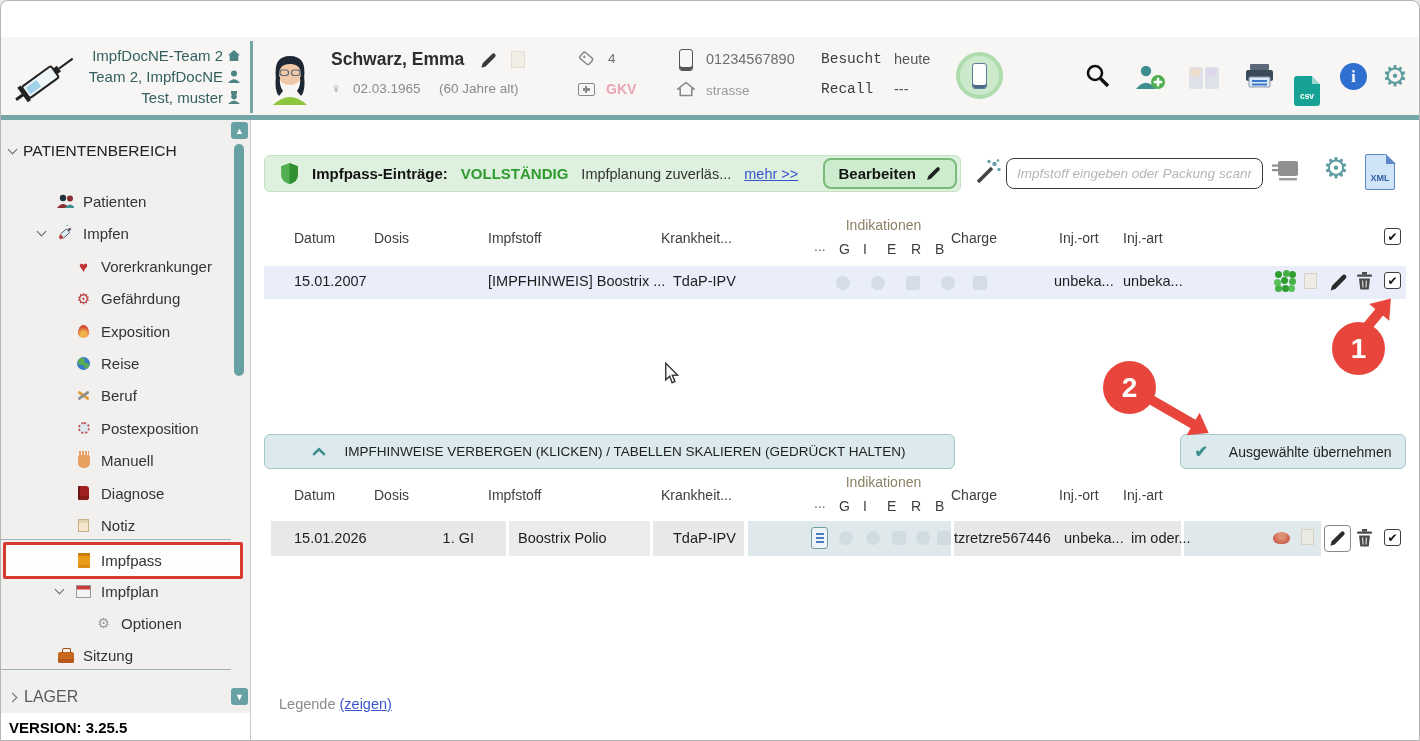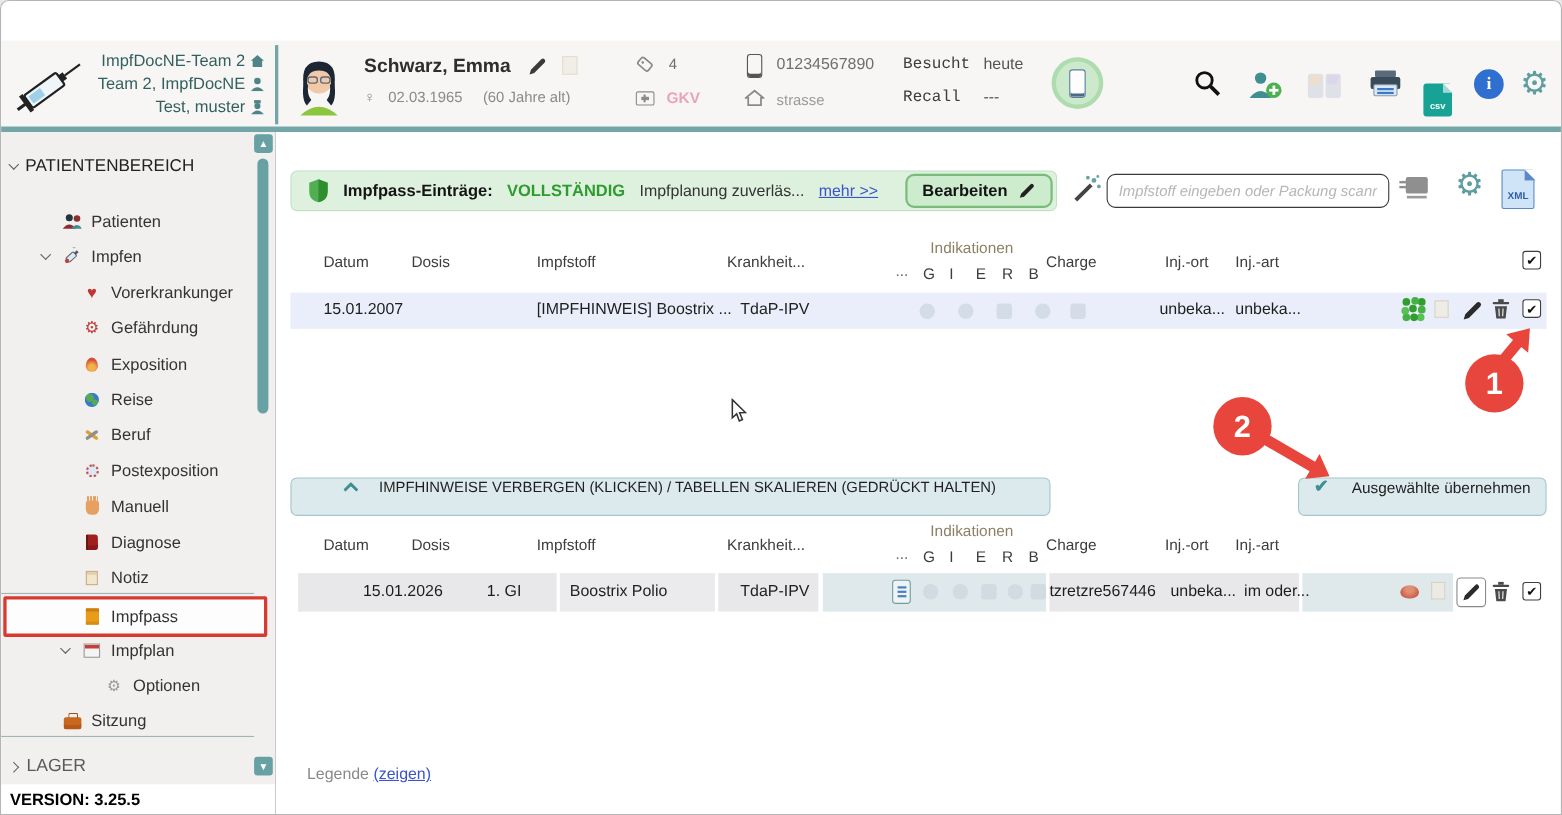--- a/index.html
+++ b/index.html
@@ -131,21 +131,21 @@
   .virus-green { position:absolute; width:7px; height:7px; background:#2f9e2f; border-radius:50%;
                  box-shadow:8px 1px 0 #46b046, -7px 2px 0 #57c057, 1px 8px 0 #2f9e2f, 2px -7px 0 #46b046,
                             7px 8px 0 #57c057, -6px -6px 0 #2f9e2f, 8px -6px 0 #2f9e2f, -6px 8px 0 #46b046; }
   .box-doc { position:absolute; width:17px; height:22px; border:1.3px solid #6f9ea0; border-radius:3px; background:#eef4f5;
              display:flex; flex-direction:column; gap:2px; align-items:center; justify-content:center; }
   .box-doc i { width:8px; height:2px; background:#4a7ec0; }
   .red-blob { position:absolute; width:17px; height:12px; border-radius:50% 50% 45% 45%;
               background:radial-gradient(circle at 50% 30%, #e08060 0 3px, #c84a30 70%); opacity:.85; }
 
   .actbtn { position:absolute; top:314px; height:35px; background:#dceaed; border:1px solid #a3c6cb; border-radius:6px;
-            display:flex; align-items:flex-start; justify-content:center; gap:21px; font-size:14px; color:#1f1f1f; }
+            display:flex; align-items:center; justify-content:center; gap:21px; font-size:14px; color:#1f1f1f; }
   .up-chev { width:10px; height:10px; border-left:3px solid #3f8e90; border-top:3px solid #3f8e90;
              transform:rotate(45deg); margin-top:5px; border-radius:1px; }
   .check-teal { color:#3f8e90; font-size:16px; font-weight:bold; line-height:1; }
 
   .ann-circle { position:absolute; width:53px; height:53px; border-radius:50%; background:#e8453c; color:#fff;
                 font-weight:bold; font-size:28px; display:flex; align-items:center; justify-content:center; z-index:6; }
   .ann-arrow { position:absolute; height:10px; background:#e8453c; transform-origin:left center; z-index:5; border-radius:2px; }
   .ann-arrow::after { content:''; position:absolute; right:-16px; top:50%; transform:translateY(-50%);
                       border-left:18px solid #e8453c; border-top:13px solid rgba(0,0,0,0); border-bottom:13px solid rgba(0,0,0,0); }
   .legend { position:absolute; left:28px; top:576px; font-size:14.5px; color:#8a8a8a; }
@@ -512,21 +512,21 @@
     <span class="th" style="left:700px; top:367px;">Charge</span>
     <span class="th" style="left:808px; top:367px;">Inj.-ort</span>
     <span class="th" style="left:872px; top:367px;">Inj.-art</span>
 
     <div class="seg" style="left:20px;  width:235px; background:#e8e8ea;"></div>
     <div class="seg" style="left:258px; width:141px; background:#ebebed;"></div>
     <div class="seg" style="left:402px; width:91px;  background:#e8e8ea;"></div>
     <div class="seg" style="left:497px; width:203px; background:#dfe9ec;"></div>
     <div class="seg" style="left:703px; width:227px; background:#e8e8ea;"></div>
     <div class="seg" style="left:933px; width:137px; background:#dfe9ec;"></div>
-    <span class="td" style="left:43px;  top:410px;margin-left:36px;">15.01.2026</span>
+    <span class="td" style="left:43px;  top:410px;">15.01.2026</span>
     <span class="td" style="left:123px; top:410px; width:100px; text-align:right;">1. GI</span>
     <span class="td" style="left:267px; top:410px;">Boostrix Polio</span>
     <span class="td" style="left:422px; top:410px;">TdaP-IPV</span>
     <div class="box-doc" style="left:560px; top:407px;">
         <i></i>
         <i></i>
         <i></i>
       </div>
     <span class="fadeico" style="left:588px; top:411px; opacity:.28;"></span>
     <span class="fadeico" style="left:615px; top:411px; opacity:.28;"></span>

